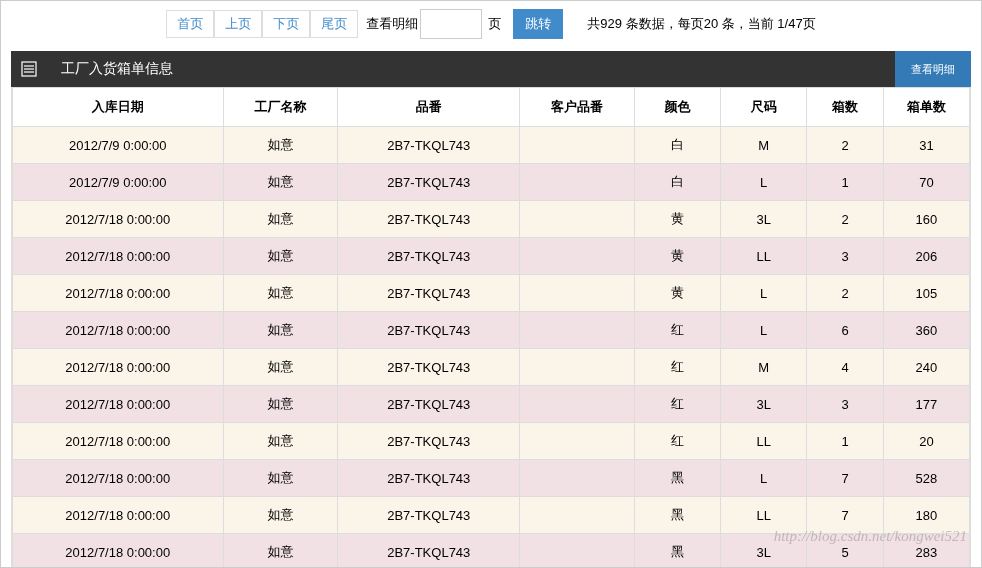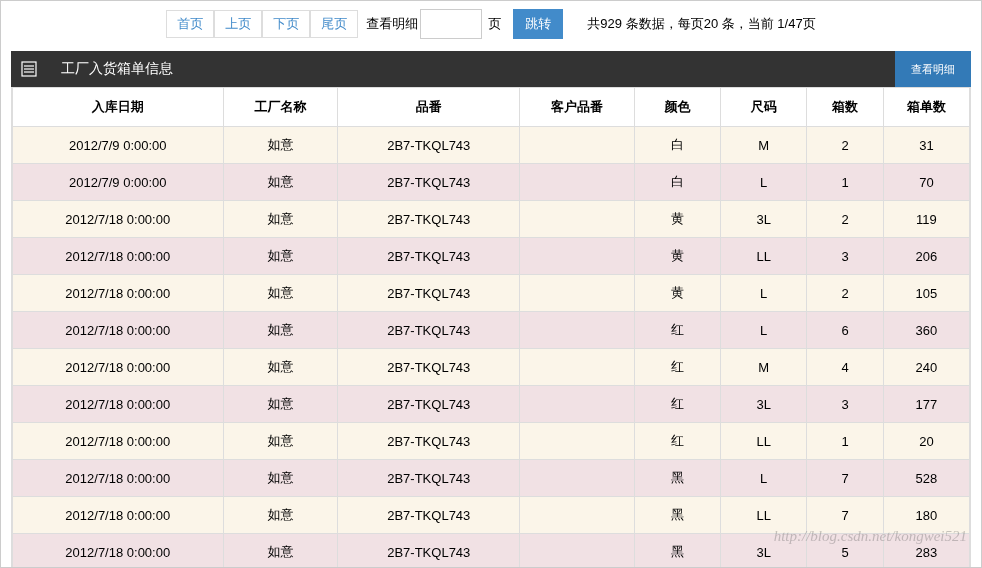--- a/index.html
+++ b/index.html
@@ -108,21 +108,21 @@
             <td>70</td>
           </tr>
           <tr>
             <td>2012/7/18 0:00:00</td>
             <td>如意</td>
             <td>2B7-TKQL743</td>
             <td></td>
             <td>黄</td>
             <td>3L</td>
             <td>2</td>
-            <td>119</td>
+            <td>160</td>
           </tr>
           <tr>
             <td>2012/7/18 0:00:00</td>
             <td>如意</td>
             <td>2B7-TKQL743</td>
             <td></td>
             <td>黄</td>
             <td>LL</td>
             <td>3</td>
             <td>206</td>

